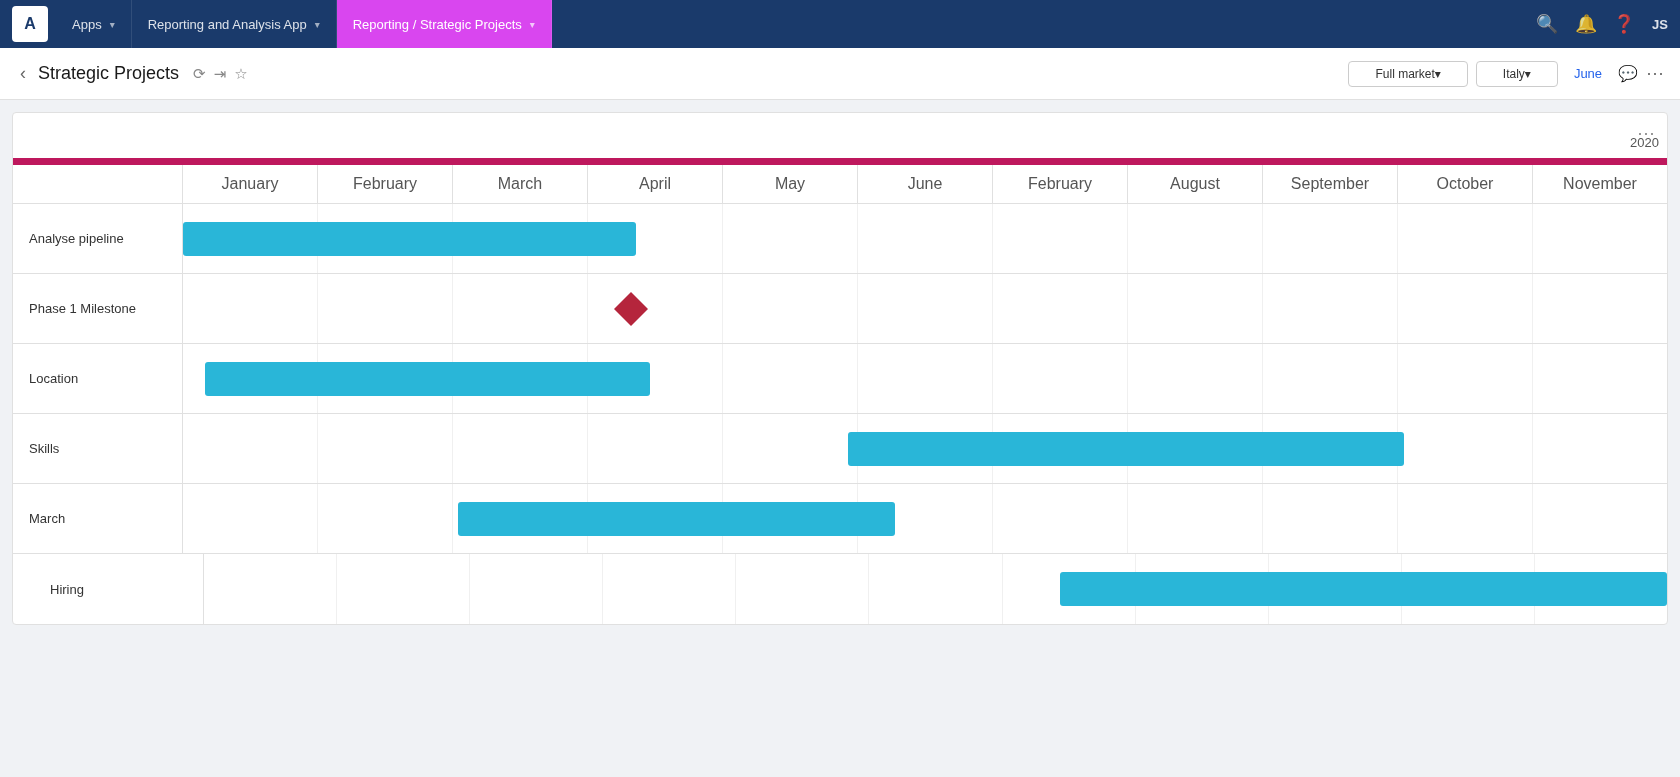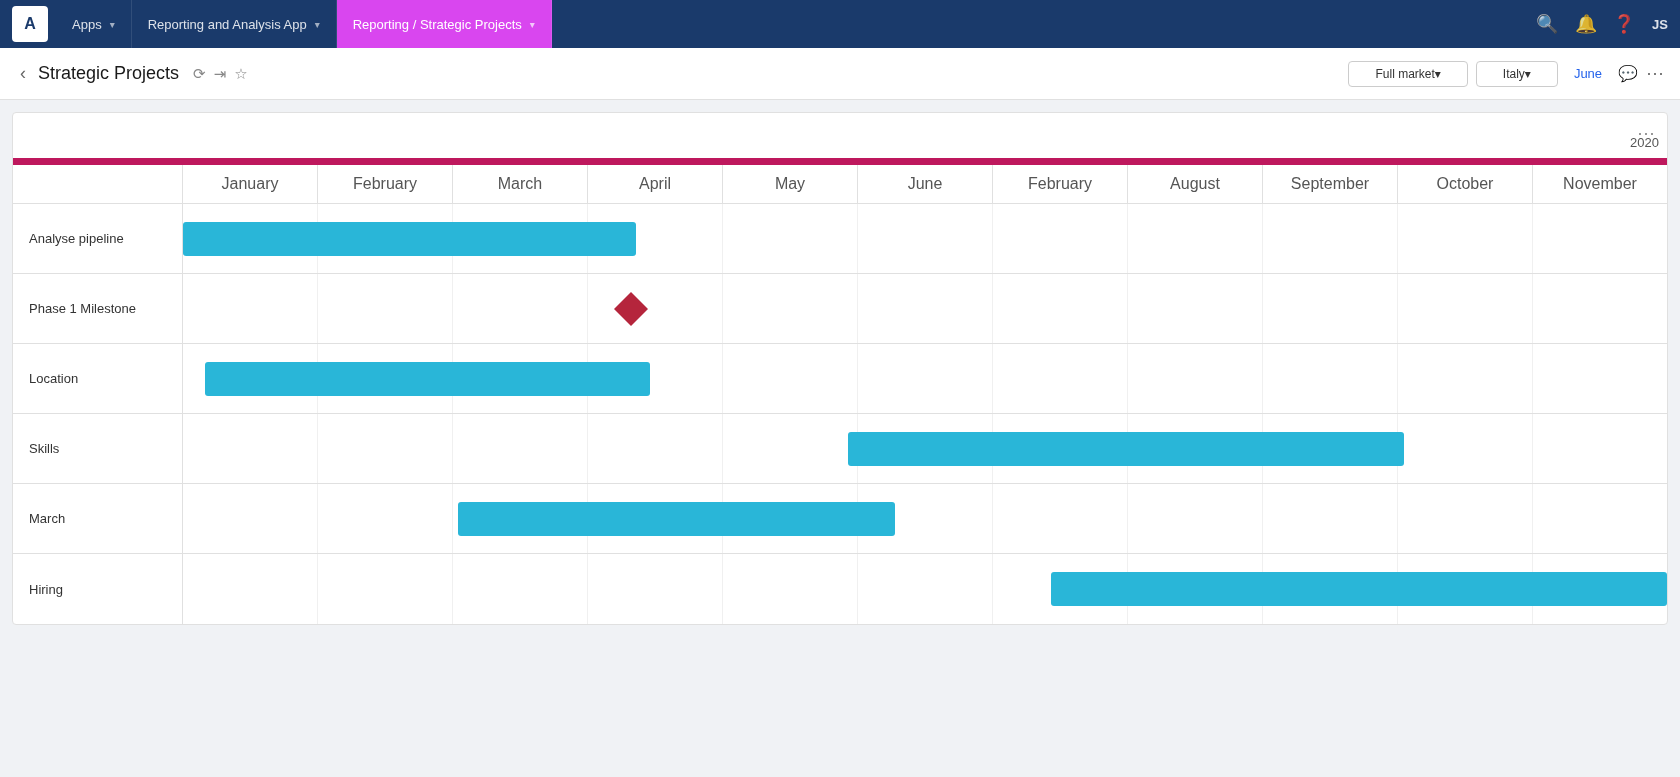--- a/index.html
+++ b/index.html
@@ -135,21 +135,21 @@
       border-right: 1px solid #e0e0e0;
     }
     .month-header:last-child { border-right: none; }
 
     
     .gantt-row {
       display: flex;
       border-bottom: 1px solid #e0e0e0;
       min-height: 70px;
     }
-    .gantt-row:last-child { border-bottom: none; }
+    .gantt-row:last-child { border-bottom: none; margin-left: 21px; }
     .row-label {
       width: 170px;
       min-width: 170px;
       display: flex;
       align-items: center;
       padding: 0 16px;
       font-size: 13px;
       color: #333;
       border-right: 1px solid #e0e0e0;
     }

